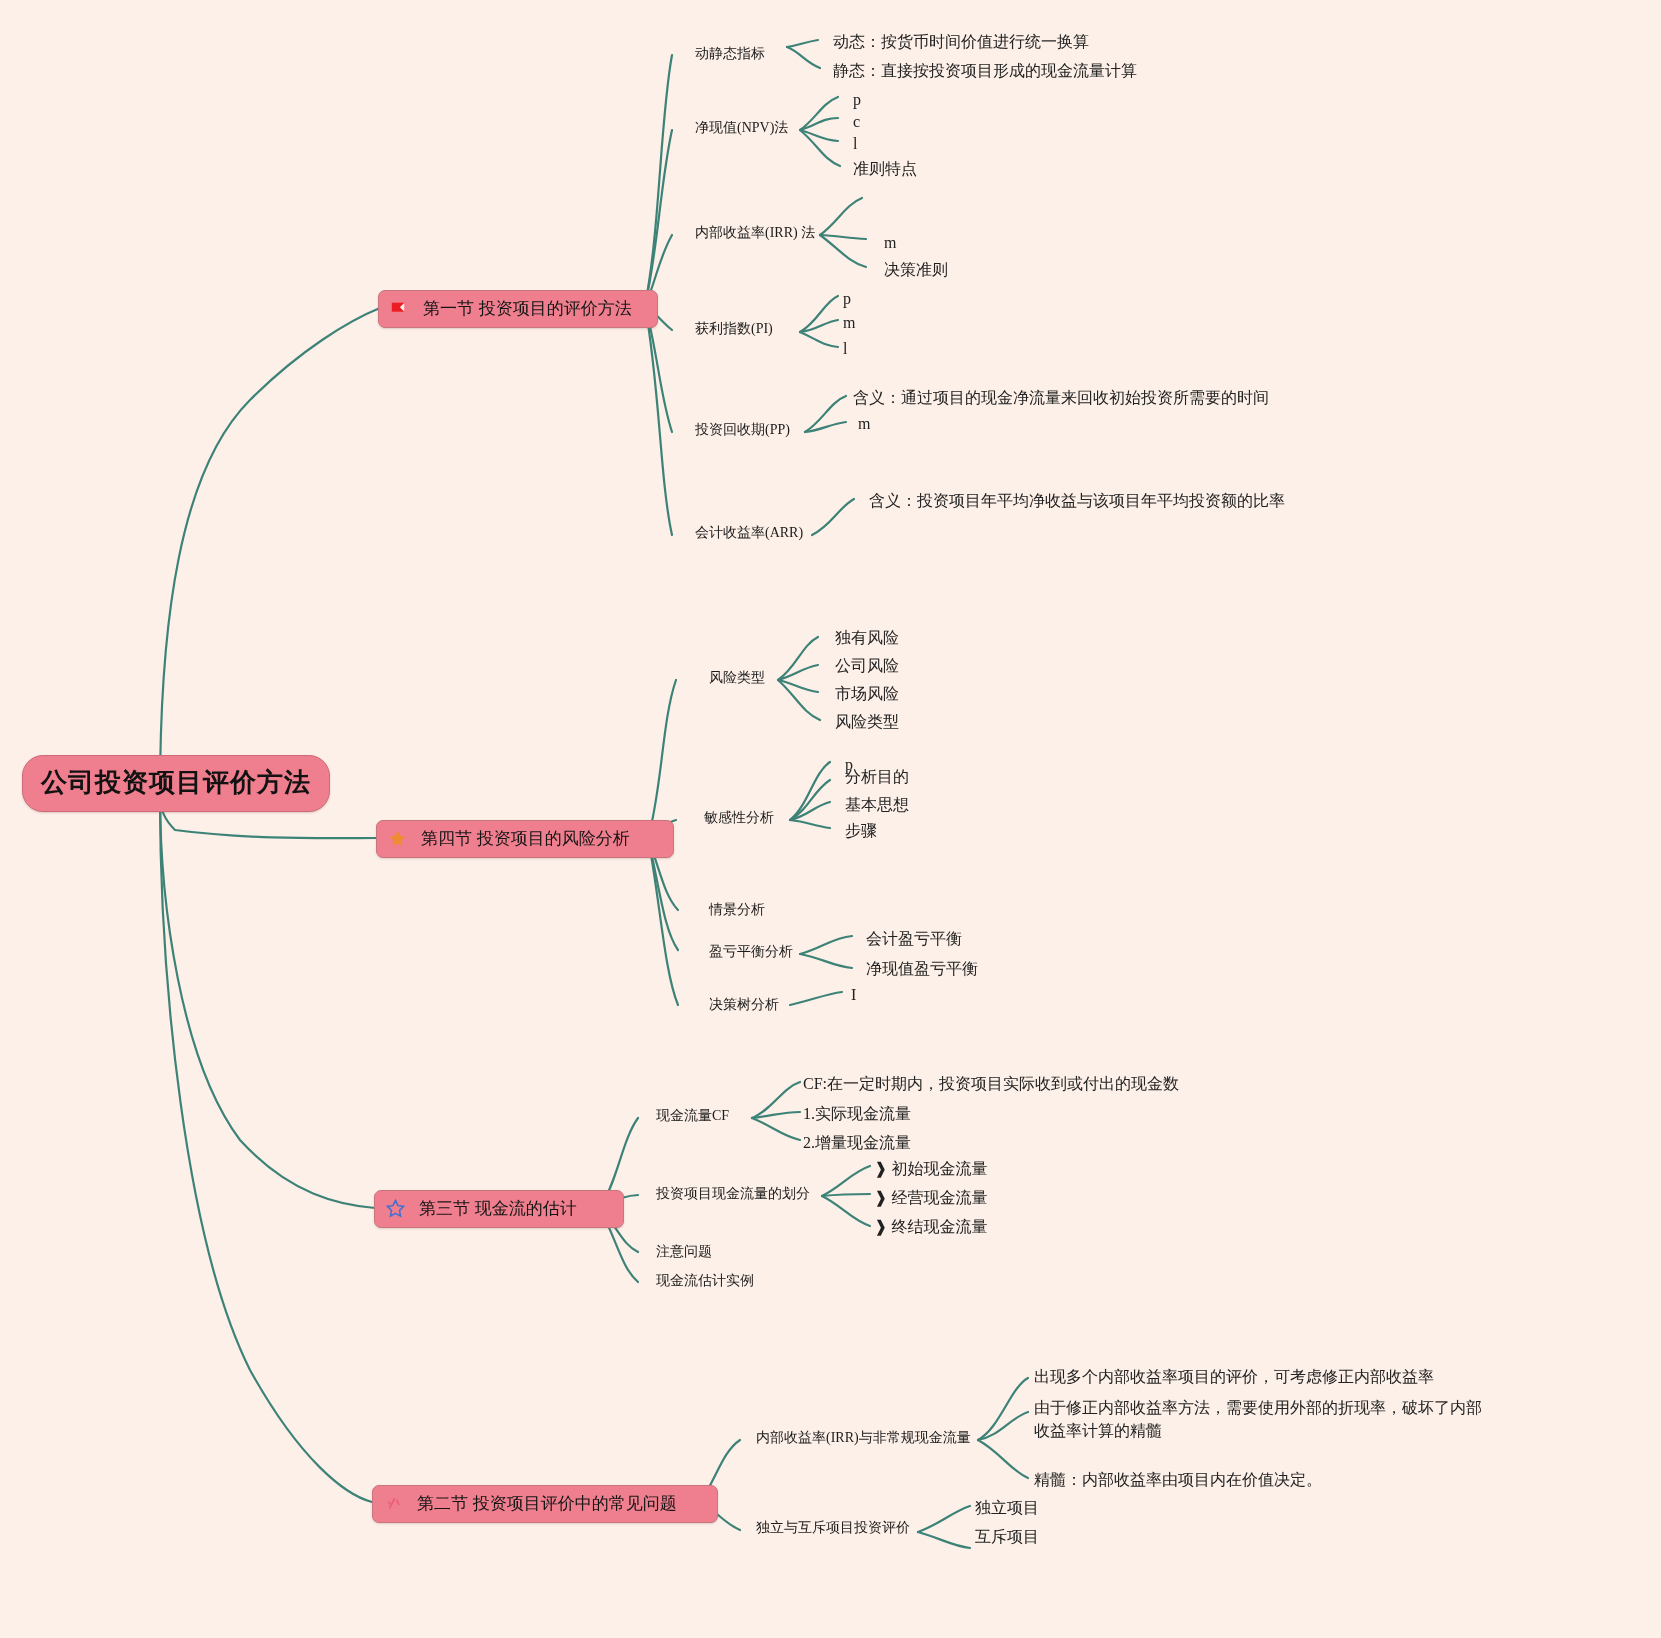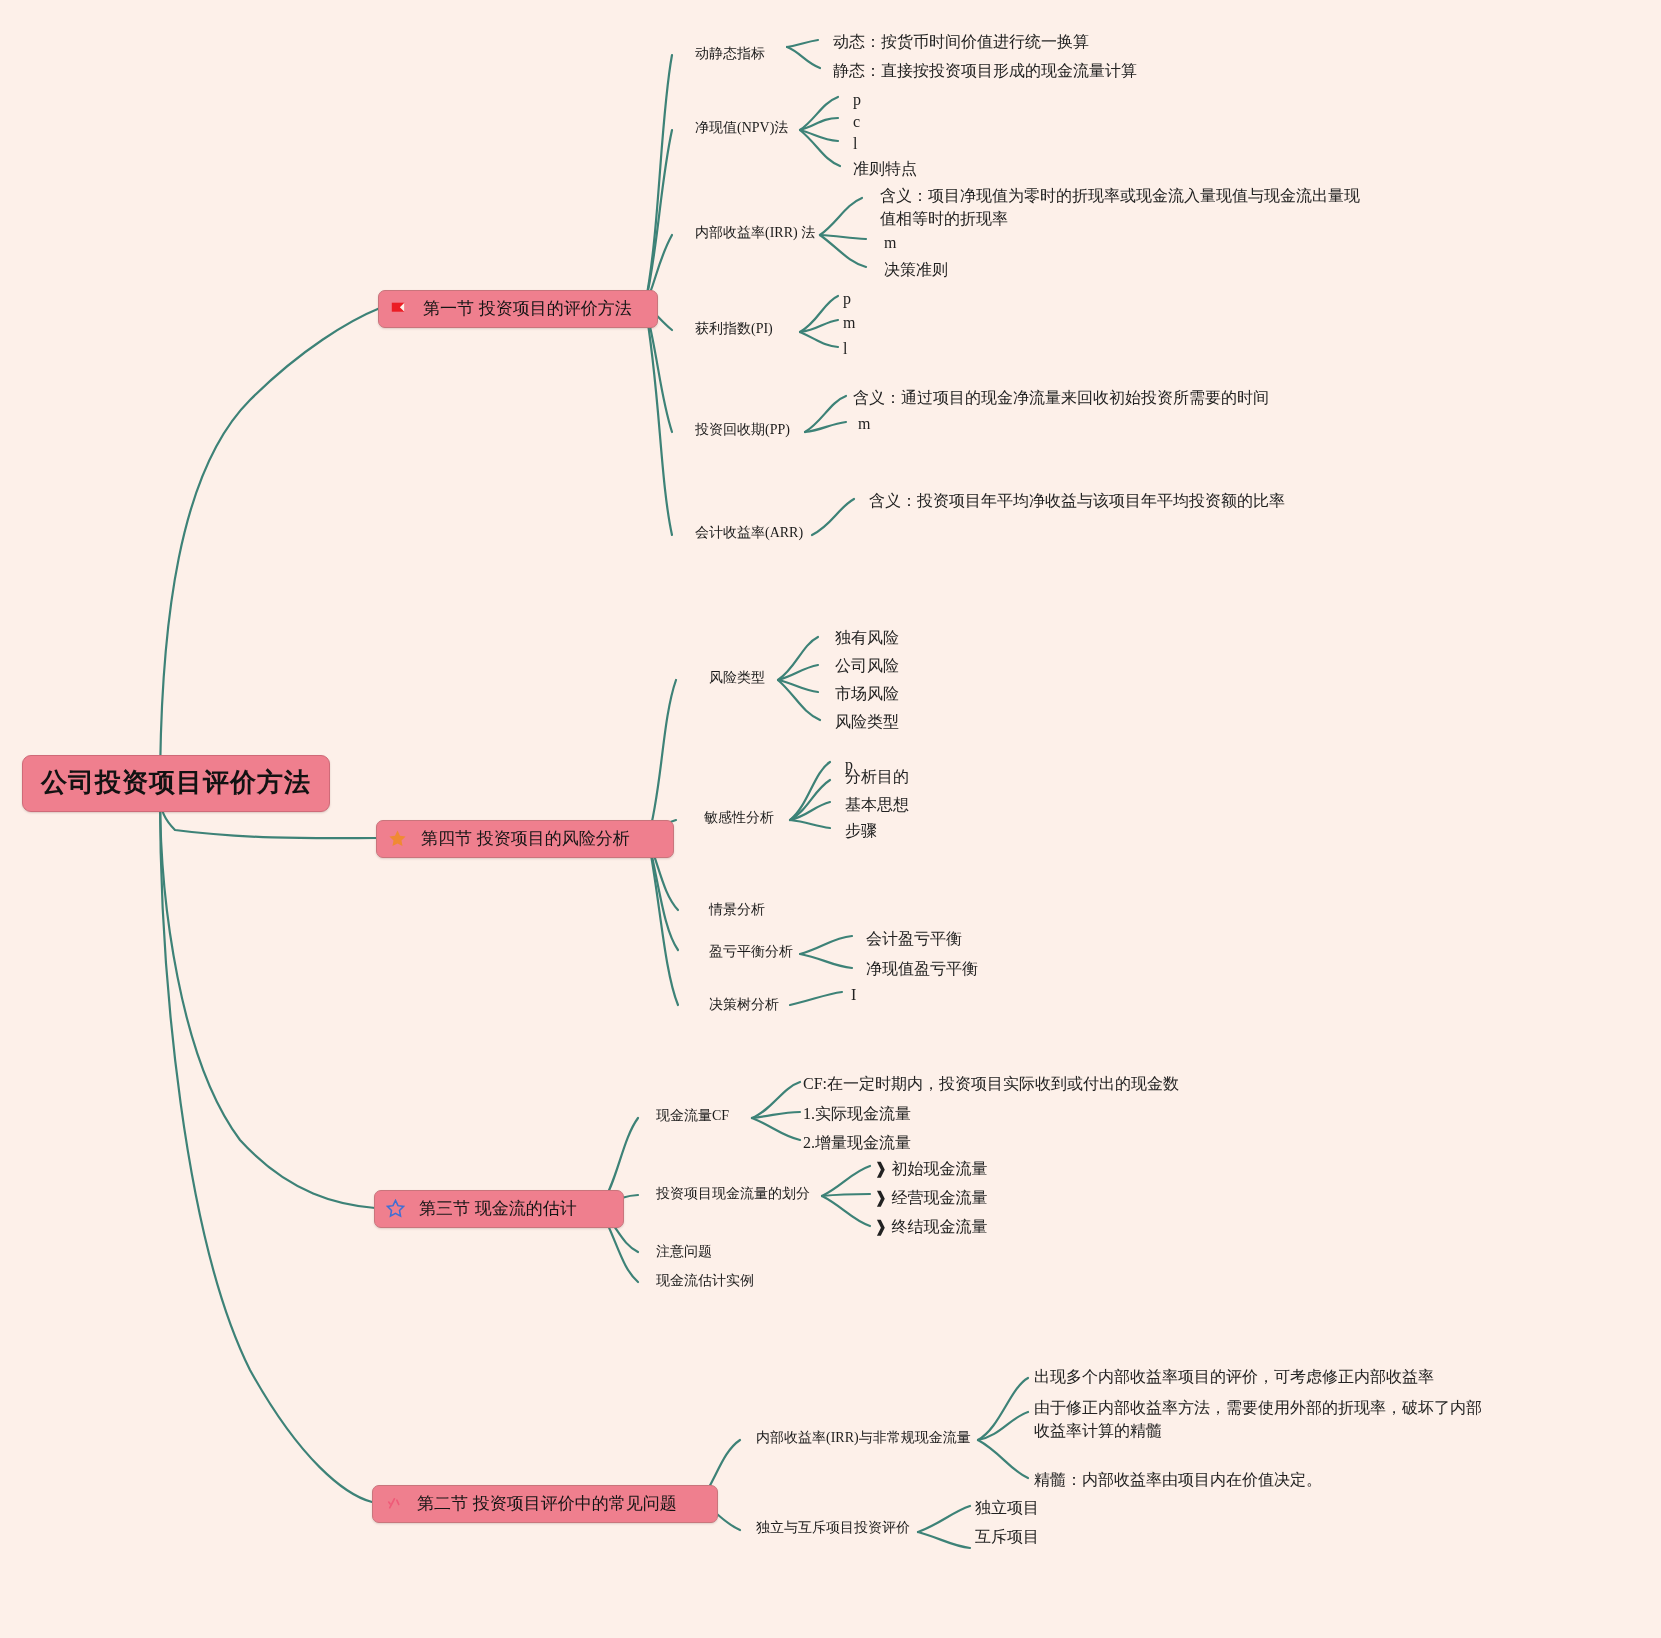--- a/index.html
+++ b/index.html
@@ -13,21 +13,21 @@
   #map{position:absolute;inset:0;width:1661px;height:1638px;}
   svg.links{position:absolute;left:0;top:0;width:1661px;height:1638px;pointer-events:none;}
   svg.links path{fill:none;stroke:#3d8277;stroke-width:2.2;stroke-linecap:round;}
 
   .node{position:absolute;}
 
   
   .root{
     background:#ef7f8e;
     border:1px solid #cf6a78;
-    border-radius:9px;
+    border-radius:21px;
     padding:9px 18px 11px 18px;
     font-family:"Liberation Sans","DejaVu Sans",sans-serif;
     font-weight:bold;
     font-size:26px;
     color:#121212;
     letter-spacing:1px;
     white-space:nowrap;
     box-shadow:0 1px 2px rgba(120,80,80,.25);
   }
 
@@ -173,21 +173,20 @@
   <div class="node l3 nowrap" style="left:833px;top:30px;"><span>动态：按货币时间价值进行统一换算</span></div>
   <div class="node l3 nowrap" style="left:833px;top:59px;"><span>静态：直接按投资项目形成的现金流量计算</span></div>
 
   <div class="node l2" style="left:695px;top:119px;"><span>净现值(NPV)法</span></div>
   <div class="node l3 nowrap" style="left:853px;top:88px;"><span>p</span></div>
   <div class="node l3 nowrap" style="left:853px;top:110px;"><span>c</span></div>
   <div class="node l3 nowrap" style="left:853px;top:132px;"><span>l</span></div>
   <div class="node l3 nowrap" style="left:853px;top:157px;"><span>准则特点</span></div>
 
   <div class="node l2" style="left:695px;top:224px;"><span>内部收益率(IRR) 法</span></div>
-  <div class="node l3 wrap" style="left:880px;top:184px;width:495px;"><span>含义：项目净现值为零时的折现率或现金流入量现值与现金流出量现值相等时的折现率</span></div>
   <div class="node l3 nowrap" style="left:884px;top:231px;"><span>m</span></div>
   <div class="node l3 nowrap" style="left:884px;top:258px;"><span>决策准则</span></div>
 
   <div class="node l2" style="left:695px;top:320px;"><span>获利指数(PI)</span></div>
   <div class="node l3 nowrap" style="left:843px;top:287px;"><span>p</span></div>
   <div class="node l3 nowrap" style="left:843px;top:311px;"><span>m</span></div>
   <div class="node l3 nowrap" style="left:843px;top:337px;"><span>l</span></div>
 
   <div class="node l2" style="left:695px;top:421px;"><span>投资回收期(PP)</span></div>
   <div class="node l3 nowrap" style="left:853px;top:386px;"><span>含义：通过项目的现金净流量来回收初始投资所需要的时间</span></div>

